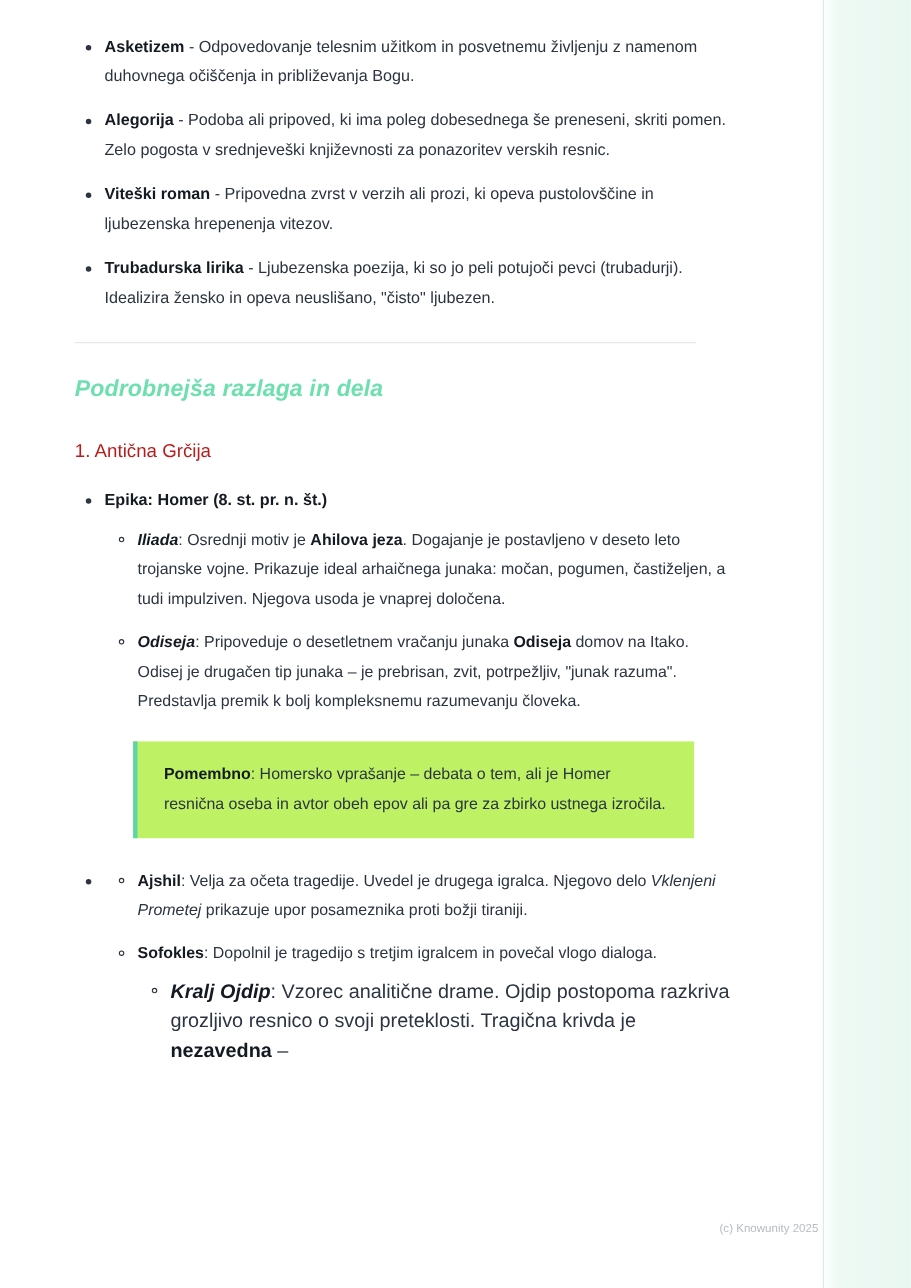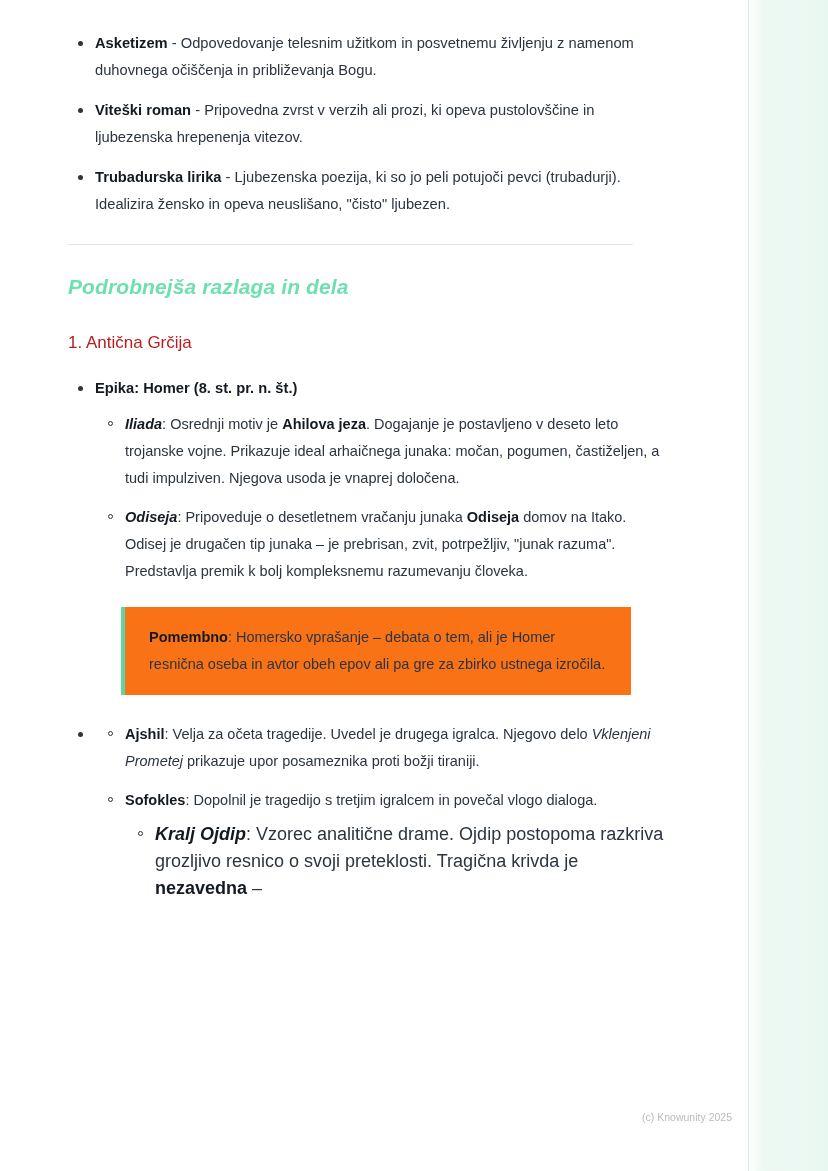--- a/index.html
+++ b/index.html
@@ -145,54 +145,57 @@
   p.para {
     font-size: 14.7px;
     line-height: 27px;
     color: #2b3440;
     margin: 0 0 22px 0;
     width: 572px;
   }
   .callout {
     margin: 22px 0 26px 26px;
     width: 510px;
-    background: #f97316;
+    background: #bef264;
     border-left: 4px solid #5ed6a4;
     padding: 17px 22px 17px 24px;
     box-sizing: border-box;
   }
   .callout p {
     margin: 0;
     font-size: 14.5px;
     line-height: 27px;
     color: #2b3440;
   }
   .footer-credit {
     position: absolute;
-    right: 96px;
+    right: 84px;
     bottom: 48px;
     font-size: 10.5px;
     color: #b7bcc0;
     z-index: 3;
     text-align: center;
   }
 </style>
 </head>
 <body>
 
 <div class="page">
 
   <div class="right-band"></div>
   <div class="right-band-line"></div>
 
   <div class="content">
 
     <ul class="lvl1">
       <li>
         <span class="b">Asketizem</span><span> - </span><span>Odpovedovanje telesnim užitkom in posvetnemu življenju z namenom duhovnega očiščenja in približevanja Bogu.</span>
+      </li>
+      <li>
+        <span class="b">Alegorija</span><span> - </span><span>Podoba ali pripoved, ki ima poleg dobesednega še preneseni, skriti pomen. Zelo pogosta v srednjeveški književnosti za ponazoritev verskih resnic.</span>
       </li>
       <li>
         <span class="b">Viteški roman</span><span> - </span><span>Pripovedna zvrst v verzih ali prozi, ki opeva pustolovščine in ljubezenska hrepenenja vitezov.</span>
       </li>
       <li>
         <span class="b">Trubadurska lirika</span><span> - </span><span>Ljubezenska poezija, ki so jo peli potujoči pevci (trubadurji). Idealizira žensko in opeva neuslišano, "čisto" ljubezen.</span>
       </li>
     </ul>
 
     <hr class="divider">

